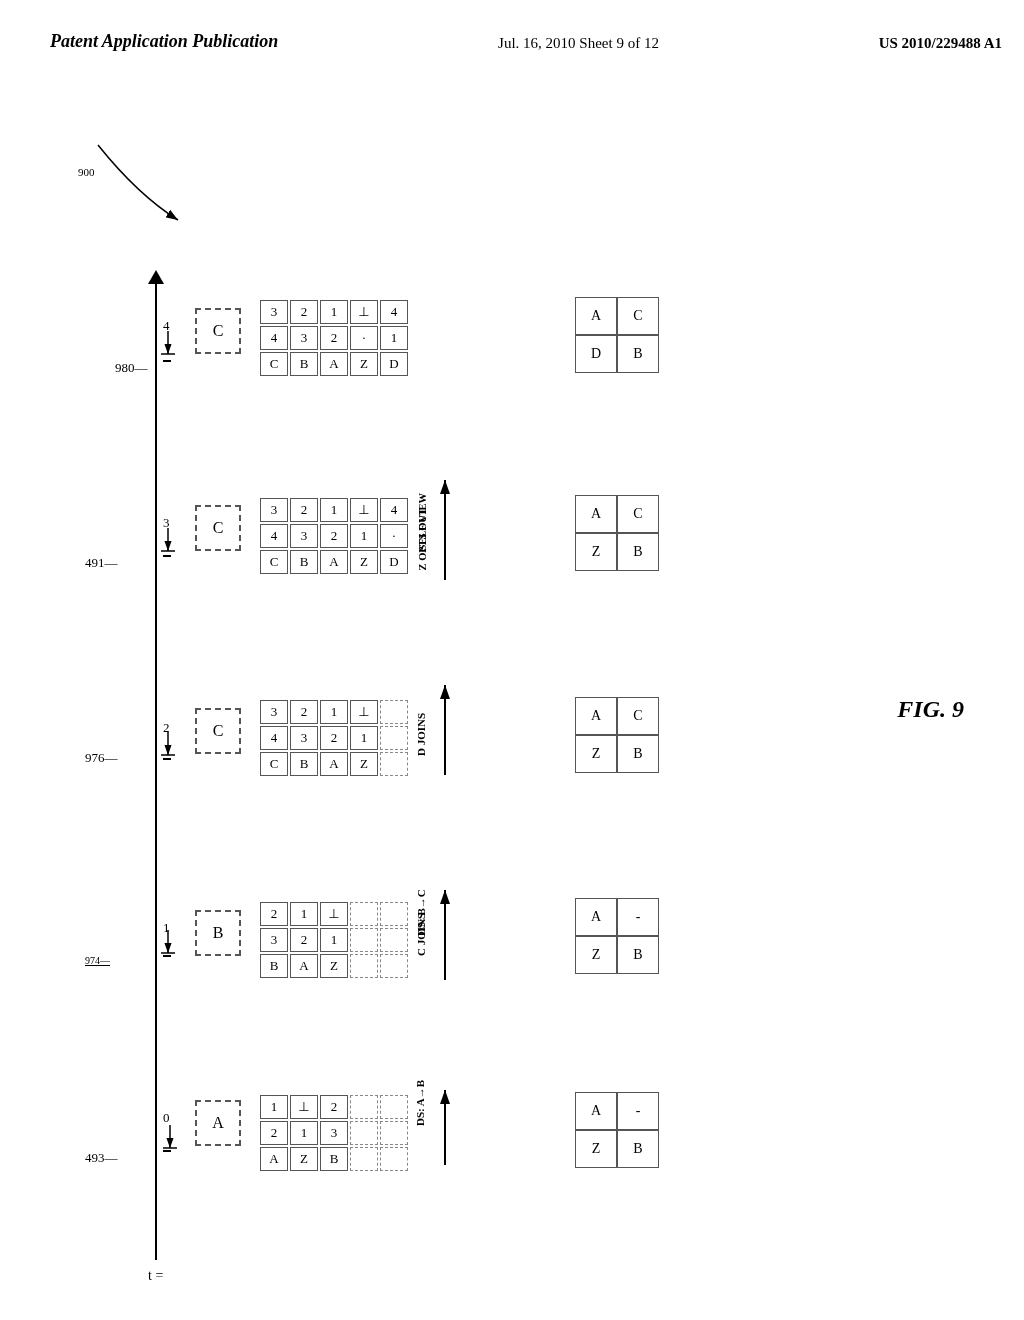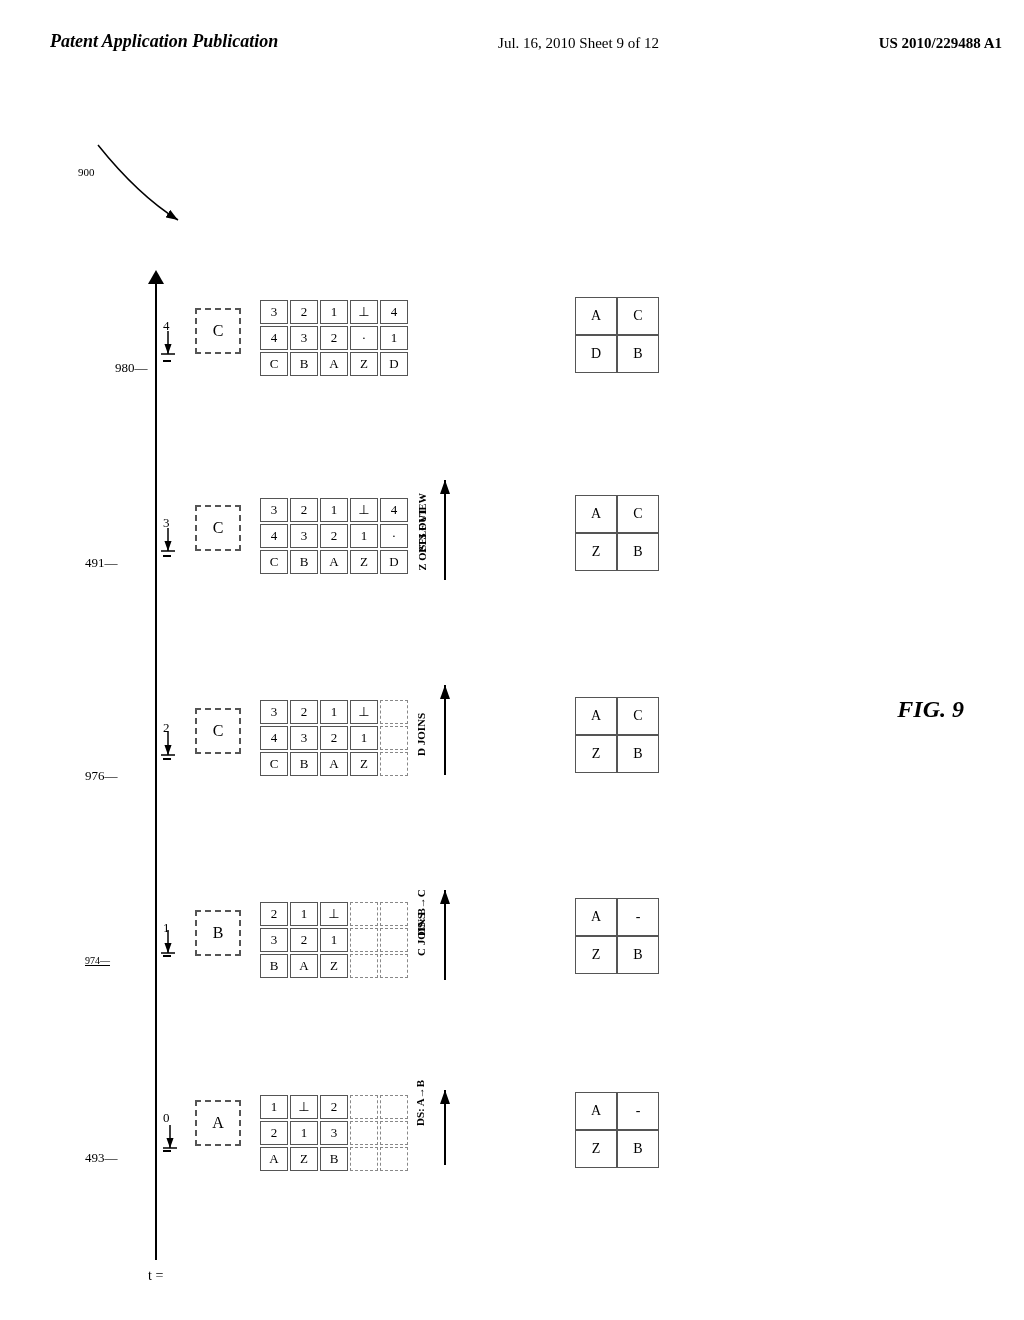--- a/index.html
+++ b/index.html
@@ -233,21 +233,21 @@
   <div style="position:absolute; left:421px; top:830px; font-size:11px; font-weight:bold; transform:rotate(-90deg); transform-origin: left center; white-space:nowrap;">C JOINS</div>
   <div style="position:absolute; left:421px; top:810px; font-size:11px; font-weight:bold; transform:rotate(-90deg); transform-origin: left center; white-space:nowrap;">DS: B→C</div>
 
   <div style="position:absolute; left:575px; top:778px; display:grid; grid-template-columns: repeat(2,42px); grid-template-rows: repeat(2,38px);">
     <div class="small-cell">A</div>
     <div class="small-cell">-</div>
     <div class="small-cell">Z</div>
     <div class="small-cell">B</div>
   </div>
 
-  <div style="position:absolute; left:85px; top:648px; font-size:13px;">976—</div>
+  <div style="position:absolute; left:85px; top:630px; font-size:13px;">976—</div>
   <div style="position:absolute; left:163px; top:638px; width:8px; height:2px; background:#000;"></div>
   <div style="position:absolute; left:163px; top:600px; font-size:13px;">2</div>
   <svg style="position:absolute; left:153px; top:607px; width:30px; height:35px;">
     <defs>
         <marker id="ah4" markerWidth="7" markerHeight="5" refX="7" refY="2.5" orient="auto">
           <polygon points="0 0,7 2.5,0 5" fill="#000"></polygon>
         </marker>
       </defs>
     <path d="M15 5 L15 28" stroke="#000" stroke-width="1.5" fill="none" marker-end="url(#ah4)"></path>
     <path d="M8 28 L22 28" stroke="#000" stroke-width="1.5" fill="none"></path>

